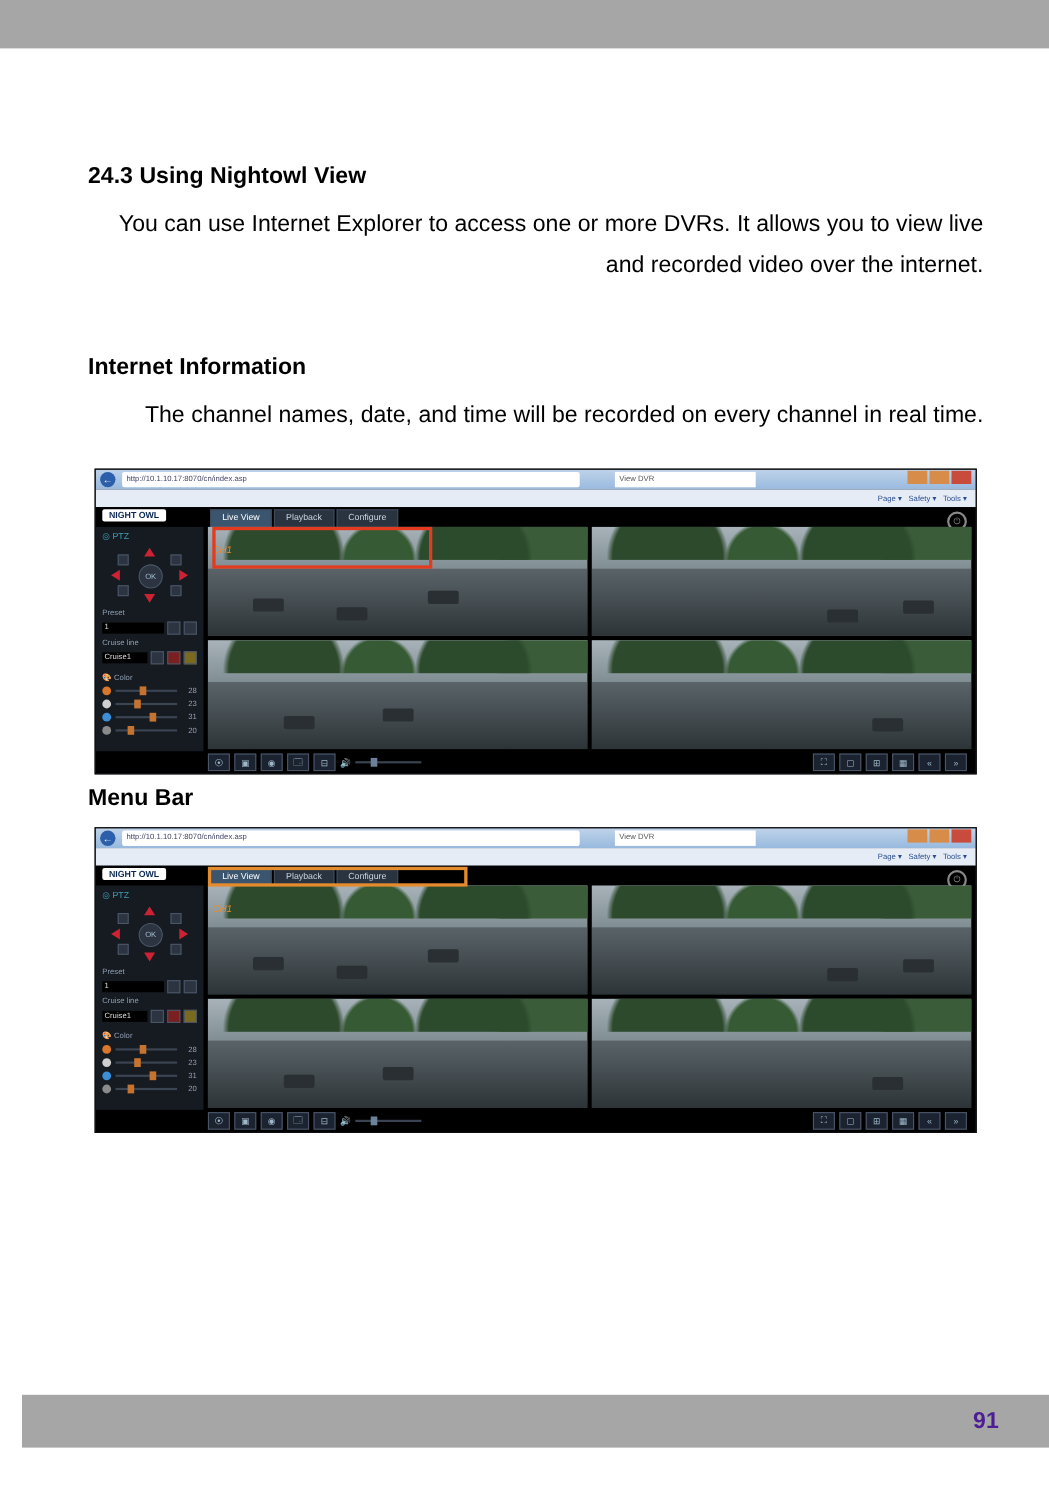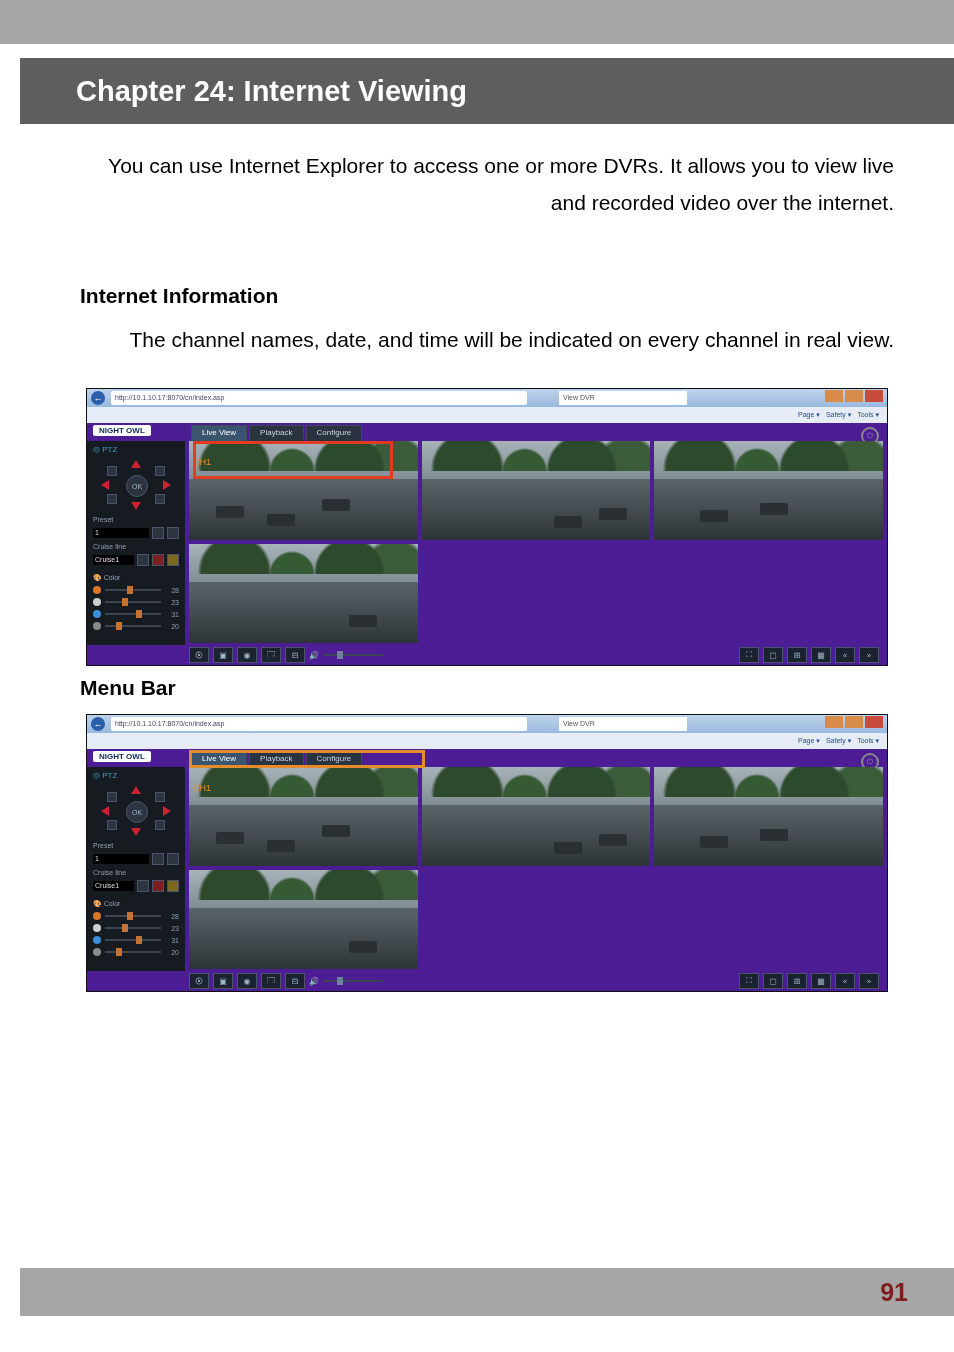--- a/index.html
+++ b/index.html
@@ -123,21 +123,21 @@
   .shot .fav-row .dot:nth-child(3){background:#e09a40;}
   .shot .fav-row .dot:nth-child(4){background:#4a7fdf;}
   .shot .fav-row .dot:nth-child(5){background:#6abf4a;}
   .shot .fav-row .dot:nth-child(6){background:#e0b040;}
   .shot .fav-row .dot:nth-child(7){background:#4aa3df;}
   .shot .fav-row .dot:nth-child(8){background:#e09a40;}
   .shot .fav-row .dot:nth-child(9){background:#4a7fdf;}
   
   .shot .app {
     position:absolute; left:0; right:0; top:34px; bottom:0;
-    background:#4c1d95;
+    background:#000000;
   }
   
   .shot .brand {
     position:absolute; left:6px; top:2px;
     background:#ffffff; color:#0b2954; font-weight:bold;
     font-size:8px; padding:1px 6px;
     border-radius:2px;
   }
   .shot .power {
     position:absolute; right:8px; top:4px; width:14px; height:14px;
@@ -225,21 +225,21 @@
     pointer-events:none;
     box-sizing:border-box;
   }
   .highlight.orange {
     left:102px; top:33px;
     width:234px; height:20px;
     border-color:#e48b2e;
   }
   .shot .main .grid {
     position:absolute; left:4px; right:4px; top:18px; bottom:2px;
-    display:grid; grid-template-columns:1fr 1fr 1fr; grid-template-rows:1fr 1fr; gap:4px;
+    display:grid; grid-template-columns:1fr 1fr; grid-template-rows:1fr 1fr; gap:4px;font-style:italic;
   }
   .cam {
     background:linear-gradient(180deg,#a7b3b9 0%, #6f7d82 55%, #3f4a4f 100%);
     position:relative; overflow:hidden;
   }
   .cam .overlay-left {
     position:absolute; left:4px; top:16px; font-size:9px; color:#e88c2e;
   }
   .cam .overlay-time {
     position:absolute; right:6px; top:2px; font-size:7px; color:#e88c2e;
@@ -280,42 +280,40 @@
   
   .footer-bar {
     position:absolute;
     left:20px; right:0; bottom:36px; height:48px;
     background:#a6a6a6;
     display:flex; align-items:center; justify-content:flex-end;
     padding-right:46px;
     box-sizing:border-box;
   }
   .footer-bar .num {
-    color:#7f1d1d; font-size:25px; font-weight:bold;margin-left:41px;
+    color:#4c1d95; font-size:21px; font-weight:bold;margin-left:41px;
   }
 </style>
 </head>
 <body>
 
 <div class="page">
 
   <div class="top-grey"></div>
 
-  <div class="chapter-bar">
-    <h1>Chapter 24: Internet Viewing</h1>
-  </div>
 
   <div class="content">
 
+    <h2>24.3 Using Nightowl View</h2>
     <p>You can use Internet Explorer to access one or more DVRs. It allows you to view live and recorded video over the internet.</p>
 
     <div class="section-gap"></div>
 
     <h2>Internet Information</h2>
-    <p>The channel names, date, and time will be indicated on every channel in real view.</p>
+    <p>The channel names, date, and time will be recorded on every channel in real time.</p>
 
     <div class="shot">
       <div class="titlebar">
         <div class="back">←</div>
         <div class="url">http://10.1.10.17:8070/cn/index.asp</div>
         <div class="search">View DVR</div>
         <div class="winbtns">
           <span></span>
           <span></span>
           <span></span>

